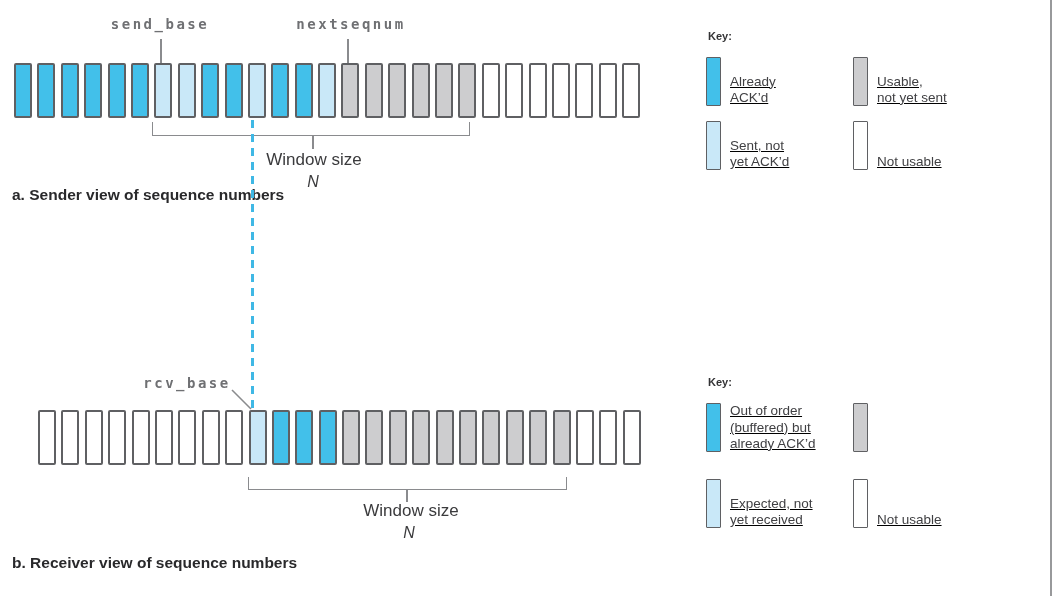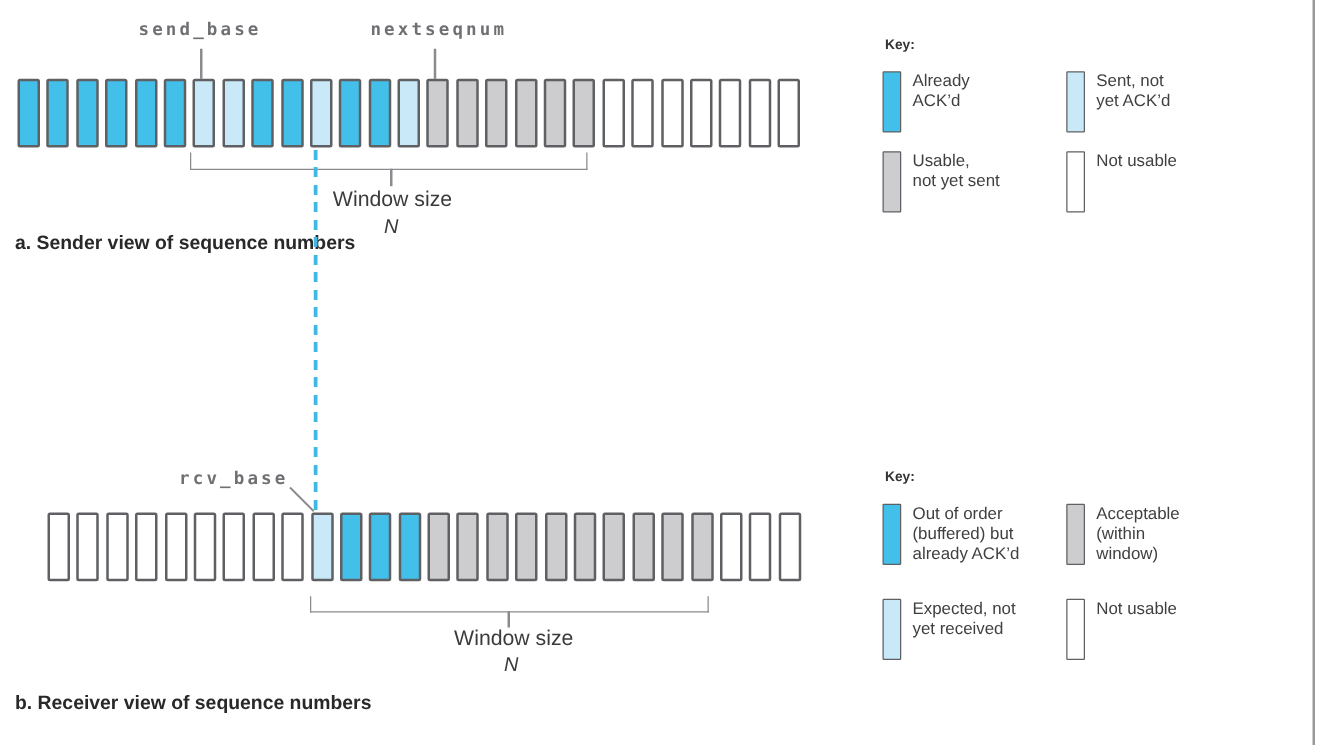--- a/index.html
+++ b/index.html
@@ -31,21 +31,21 @@
     transform:translateX(-50%);
   }
   .caption{position:absolute;font-size:15.5px;font-weight:bold;color:var(--caption);white-space:nowrap;}
   .dashed-line{
     position:absolute;width:2.5px;
     background:repeating-linear-gradient(to bottom,var(--dash) 0 8px,transparent 8px 14px);
   }
   .key{position:absolute;width:330px;}
   .key-title{font-size:11px;font-weight:600;color:#333335;margin:0 0 15px 2px;}
   .key-grid{display:grid;grid-template-columns:147px auto;}
-  .key-item{display:flex;gap:9px;align-items:flex-start;}
+  .key-item{display:flex;gap:9px;align-items:flex-end;text-decoration:underline;}
   .key-swatch{width:13px;height:47px;border:1.5px solid var(--box-border);border-radius:1px;flex:none;box-sizing:content-box;}
   .key-label{font-size:13.5px;color:#404043;line-height:1.2;white-space:pre-line;}
   .frame-right{position:absolute;right:2px;top:0;width:2px;height:596px;background:var(--frame);}
 </style>
 </head>
 <body>
 
 <div class="canvas">
 
   <div class="mono-label" style="left:160px;top:16px">send_base</div>
@@ -138,50 +138,47 @@
 
   <div class="key" style="left:706px;top:30px">
     <div class="key-title">Key:</div>
     <div class="key-grid" style="row-gap:15px">
         <div class="key-item">
           <div class="key-swatch" style="background: rgb(66, 192, 234);"></div>
           <div class="key-label">Already
 ACK’d</div>
         </div>
         <div class="key-item">
+          <div class="key-swatch" style="background: rgb(205, 205, 207);"></div>
+          <div class="key-label">Usable,
+not yet sent</div>
+        </div>
+        <div class="key-item">
           <div class="key-swatch" style="background: rgb(201, 232, 248);"></div>
           <div class="key-label">Sent, not
 yet ACK’d</div>
-        </div>
-        <div class="key-item">
-          <div class="key-swatch" style="background: rgb(205, 205, 207);"></div>
-          <div class="key-label">Usable,
-not yet sent</div>
         </div>
         <div class="key-item">
           <div class="key-swatch" style="background: rgb(255, 255, 255);"></div>
           <div class="key-label">Not usable</div>
         </div>
       </div>
   </div>
 
   <div class="key" style="left:706px;top:376px">
     <div class="key-title">Key:</div>
     <div class="key-grid" style="row-gap:27px">
         <div class="key-item">
           <div class="key-swatch" style="background: rgb(66, 192, 234);"></div>
           <div class="key-label">Out of order
 (buffered) but
 already ACK’d</div>
         </div>
         <div class="key-item">
           <div class="key-swatch" style="background: rgb(205, 205, 207);"></div>
-          <div class="key-label">Acceptable
-(within
-window)</div>
         </div>
         <div class="key-item">
           <div class="key-swatch" style="background: rgb(201, 232, 248);"></div>
           <div class="key-label">Expected, not
 yet received</div>
         </div>
         <div class="key-item">
           <div class="key-swatch" style="background: rgb(255, 255, 255);"></div>
           <div class="key-label">Not usable</div>
         </div>

